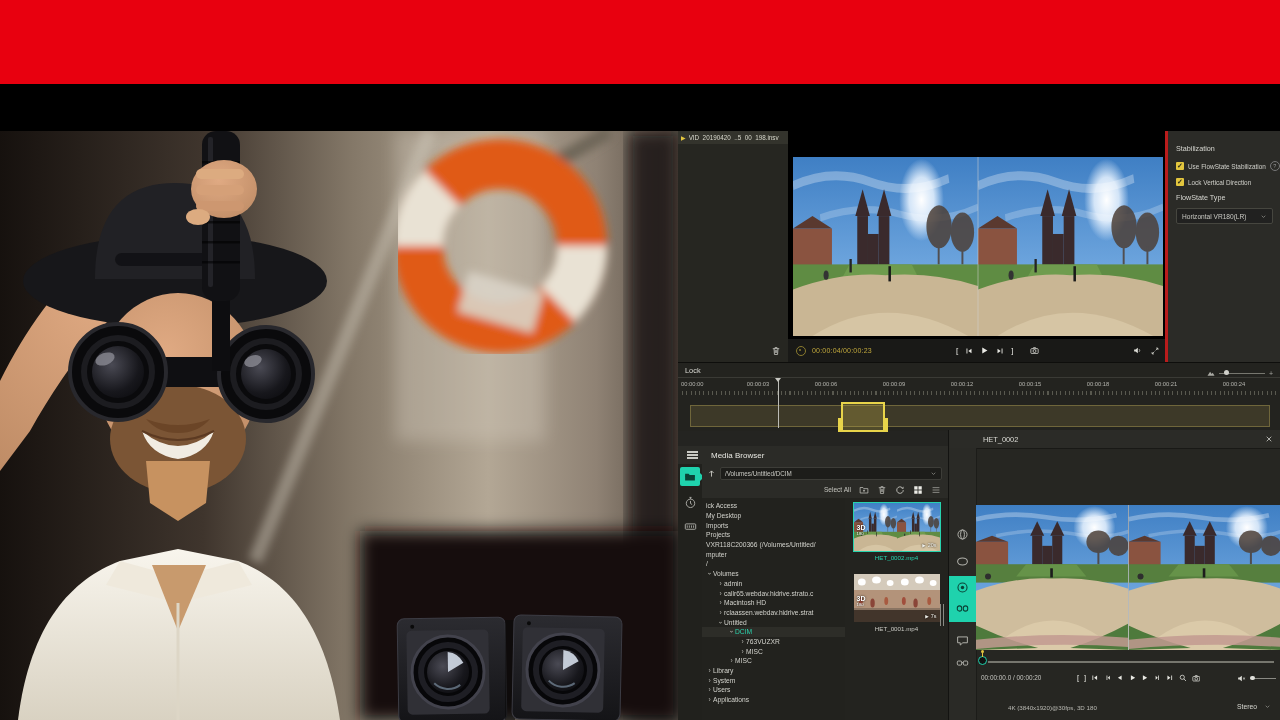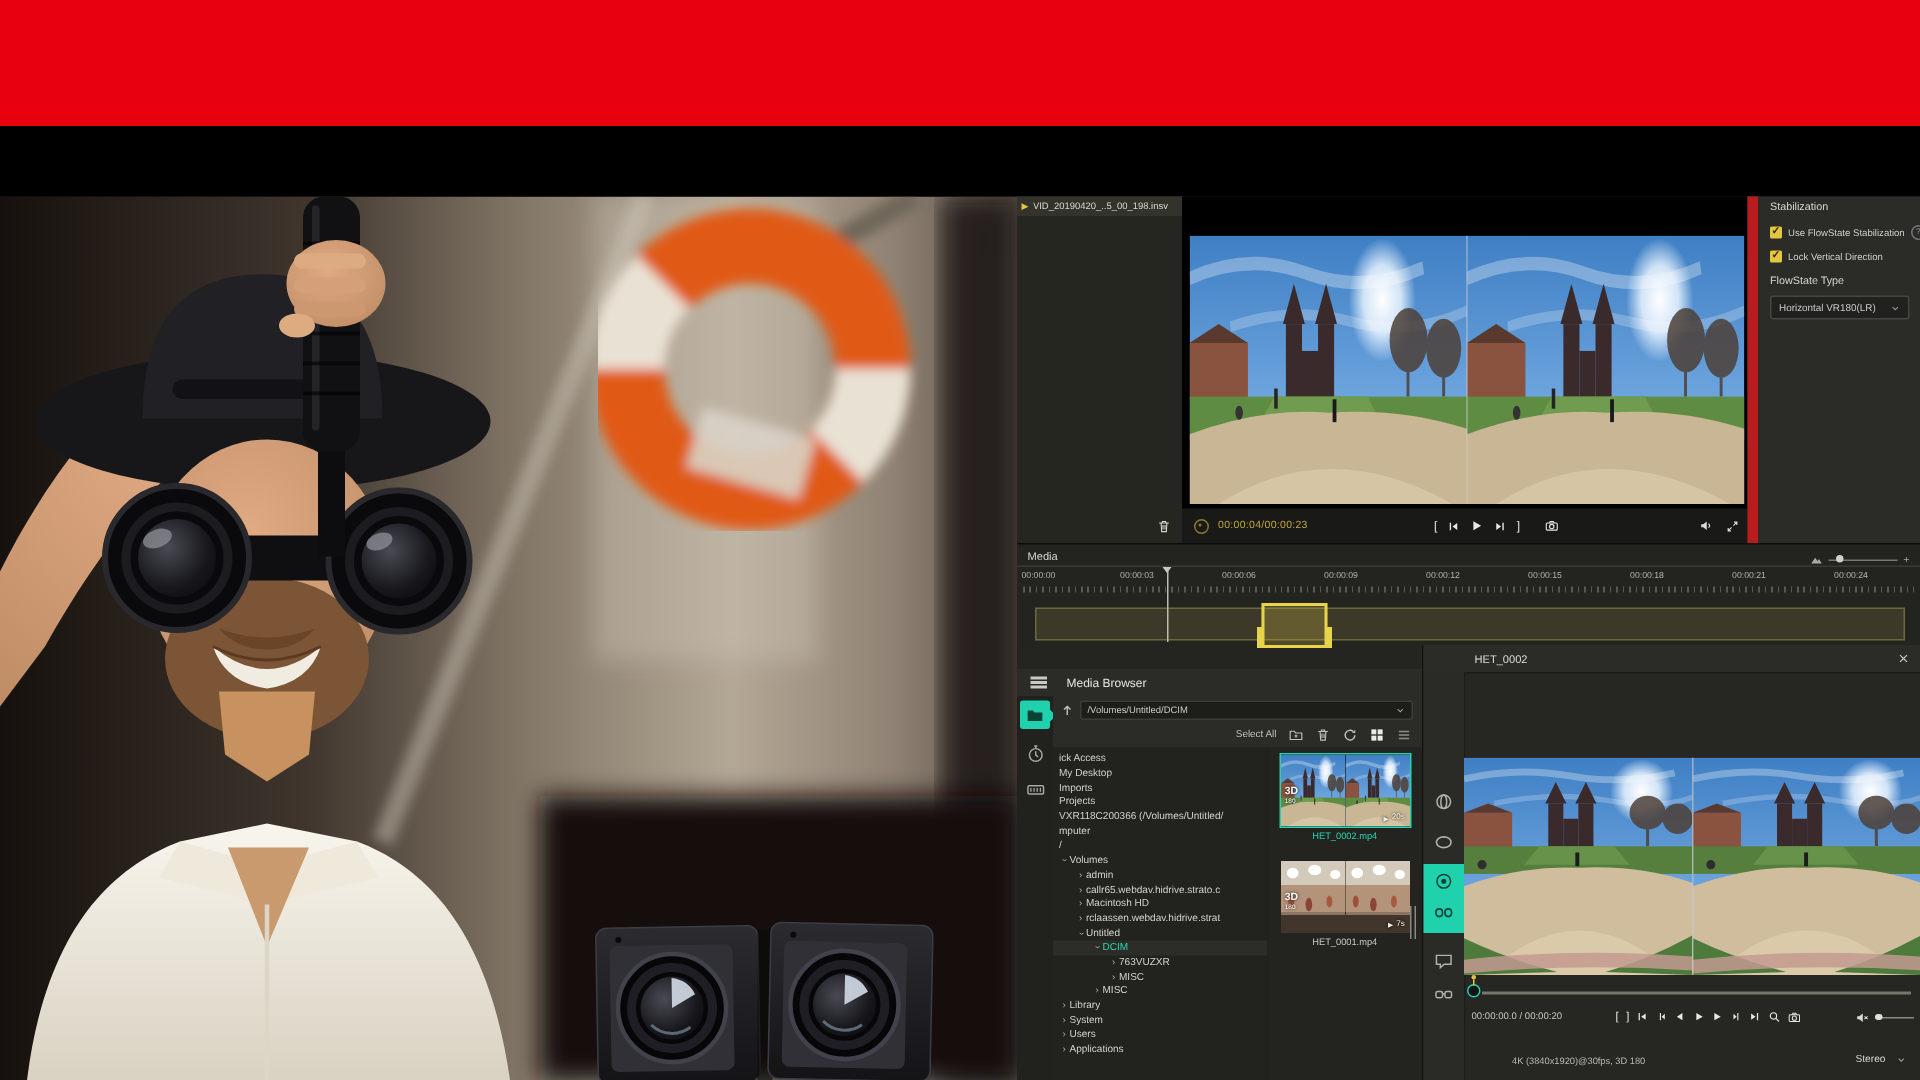--- a/index.html
+++ b/index.html
@@ -30,21 +30,21 @@
   .viewer-bar{position:absolute;left:0;bottom:0;width:100%;height:23px;background:#191917;display:flex;align-items:center;}
   .vb-reset{margin-left:8px;width:8px;height:8px;border:1.5px solid #8a7b2e;border-radius:50%;position:relative;}
   .vb-reset::after{content:"";position:absolute;left:2.2px;top:2.2px;width:2px;height:2px;border-radius:50%;background:#8a7b2e;}
   .vb-time{margin-left:6px;font-size:7px;color:#c0a73c;letter-spacing:.2px;}
   .vb-center{position:absolute;left:168px;display:flex;gap:7px;align-items:center;color:#e9e9e4;}
   .vb-center .br{font-size:8px;line-height:8px;color:#e9e9e4;}
   .vb-cam{margin-left:10px;}
   .vb-right{position:absolute;right:6px;display:flex;gap:9px;align-items:center;color:#dcdcd6;}
 
   
-  .settings{position:absolute;left:487px;top:0;width:115px;height:231px;background:#2b2b27;border-left:7px solid #b91c1c;box-sizing:border-box;padding:2px 7px 0 8px;}
+  .settings{position:absolute;left:487px;top:0;width:115px;height:231px;background:#2b2b27;border-left:3px solid #b91c1c;box-sizing:border-box;padding:13px 7px 0 8px;}
   .set-title{font-size:7.2px;color:#d6d6d0;margin-bottom:8px;}
   .set-row{display:flex;align-items:center;gap:4px;margin-bottom:7px;}
   .cb{width:8px;height:8px;flex:none;background:#e3c63e;border-radius:1px;color:#2a2a1a;font-size:7px;line-height:8px;text-align:center;font-weight:bold;}
   .set-label{font-size:6.4px;color:#cfcfc9;white-space:nowrap;}
   .help{margin-left:auto;flex:none;width:8px;height:8px;border:1px solid #777;border-radius:50%;color:#999;font-size:5.5px;line-height:8px;text-align:center;}
   .set-sub{font-size:7.2px;color:#d6d6d0;margin:3px 0 6px;}
   .dropdown{height:14px;background:#212120;border:1px solid #46463f;border-radius:2px;display:flex;align-items:center;padding:0 5px;font-size:6.6px;color:#c9c9c3;}
   .dropdown .ic{margin-left:auto;color:#9a9a94;}
 
   
@@ -525,21 +525,21 @@
       <div class="set-sub">FlowState Type</div>
       <div class="dropdown">
         <span>Horizontal VR180(LR)</span>
         <svg class="ic" width="7" height="7">
             <use href="#i-chev"></use>
           </svg>
       </div>
     </div>
 
     <div class="timeline">
-      <span class="tl-tab">Media</span>
+      <span class="tl-tab">Lock</span>
       <div class="tl-zoom">
         <svg class="ic" width="8" height="8">
             <use href="#i-mountain"></use>
           </svg>
         <span class="tl-slider">
             <span class="tl-knob"></span>
           </span>
         <span class="tl-plus">+</span>
       </div>
       <div class="tl-ruler">

